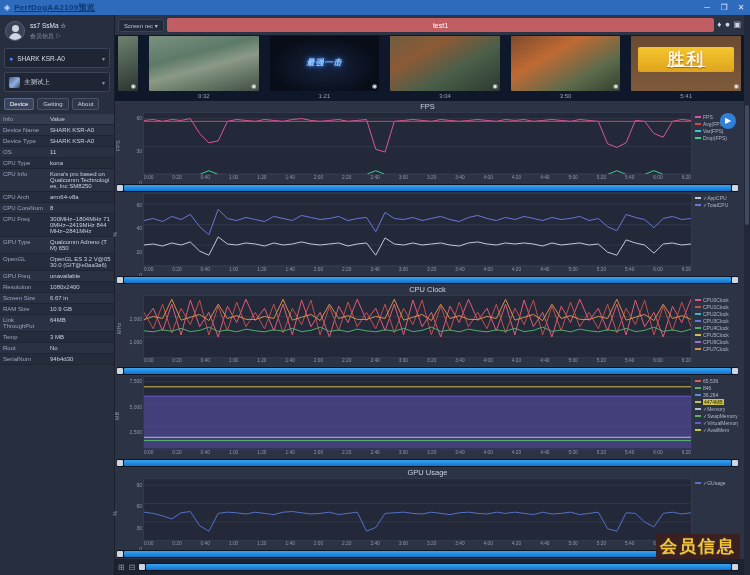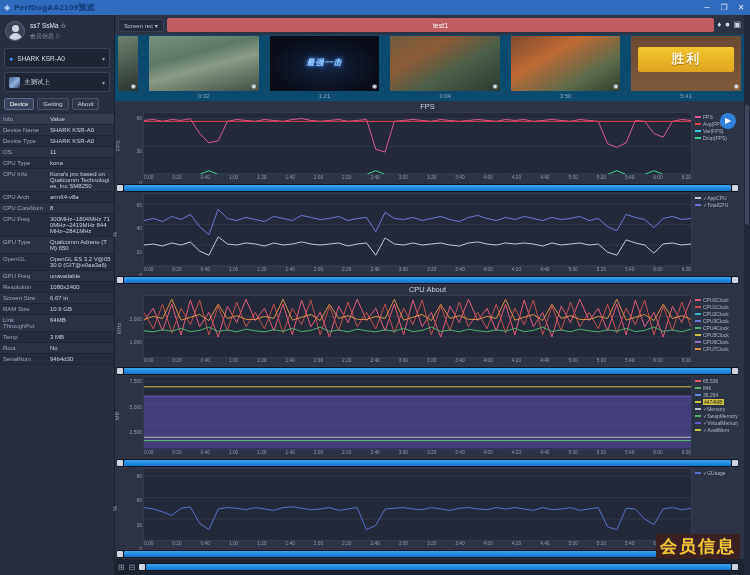--- a/index.html
+++ b/index.html
@@ -4,21 +4,21 @@
 <style>
   * { margin:0; padding:0; box-sizing:border-box; }
   html,body { width:750px; height:575px; overflow:hidden; background:#10151f;
               font-family:"Liberation Sans", sans-serif; }
   .win { width:750px; height:575px; display:flex; flex-direction:column; background:#2c3344; }
 
   
   .titlebar { height:15px; background:#2f6bbd; display:flex; align-items:center;
               padding:0 4px; flex:0 0 auto; }
   .ticon { color:#bfe0ff; font-size:8px; margin-right:4px; }
-  .ttext { color:#0e3a73; font-size:8px; font-weight:bold; letter-spacing:.3px; flex:1; }
+  .ttext { color:#0e3a73; font-size:8px; font-weight:bold; letter-spacing:.3px; flex:1;text-decoration:underline; }
   .wctl { display:flex; gap:7px; color:#dfe8f4; font-size:8px; }
   .wctl span { cursor:pointer; width:10px; text-align:center; }
 
   .body { flex:1; display:flex; min-height:0; }
 
   
   .sidebar { width:115px; flex:0 0 115px; background:#272e3e; border-right:1px solid #1a1f2b;
              display:flex; flex-direction:column; font-size:6.5px; color:#c7d0e0; }
   .usercard { display:flex; align-items:center; gap:5px; padding:6px 5px 5px 5px; }
   .avatar { width:20px; height:20px; border-radius:50%; background:#3a4254; position:relative;
@@ -53,40 +53,40 @@
   .main { flex:1; display:flex; flex-direction:column; min-width:0; background:#2c3344; position:relative; }
   .recrow { height:20px; display:flex; align-items:center; gap:3px; padding:2px 3px; flex:0 0 auto; }
   .rectab { background:#222938; border:1px solid #39425a; color:#b8c2d4; font-size:6px;
             padding:2px 5px; border-radius:2px; white-space:nowrap; cursor:pointer; }
   .testbar { flex:1; height:14px; background:#c05e63; border-radius:2px; display:flex;
              align-items:center; justify-content:center; color:#fff; font-size:7px; cursor:pointer; }
   .topicons { display:flex; gap:4px; color:#cdd6e6; font-size:8px; }
   .topicons span { cursor:pointer; }
 
   .thumbs { height:66px; flex:0 0 auto; display:flex; gap:11px; padding:1px 3px 0 3px;
-            background:#0c4a6e; }
+            background:#0f172a; }
   .thumb { flex:1; display:flex; flex-direction:column; min-width:0; cursor:pointer; }
   .thumb.edge { flex:0 0 20px; }
   .timg { flex:1; position:relative; border-radius:1px; overflow:hidden; }
   .ttime { height:10px; text-align:center; font-size:6px; color:#97a2b8; line-height:10px; }
   .camico { position:absolute; right:2px; bottom:2px; color:#e8eef7; font-size:6px; }
   .v-edge   { background:linear-gradient(160deg,#6e8270,#45544a 60%,#2c352e); }
   .v-room   { background:linear-gradient(165deg,#7b9180 0%,#5d7a68 35%,#8a9a86 55%,#3f4f43 100%); }
   .v-title  { background:radial-gradient(ellipse at 50% 55%, #16233f 0%, #090d18 70%); }
   .v-battle { background:linear-gradient(150deg,#6f5d3f 0%,#8c5a36 30%,#4b5f4a 60%,#2c3a30 100%); }
   .v-battle2{ background:linear-gradient(150deg,#7d4b2e 0%,#c06a33 35%,#5d6b4c 70%,#33402f 100%); }
   .v-victory{ background:linear-gradient(180deg,#6b4a33 0%,#7d5a3a 100%); }
   .tcaption { position:absolute; left:0; right:0; top:38%; text-align:center; font-size:8px;
               color:#9fd0ff; text-shadow:0 0 3px #3f8cff,0 0 6px #3f8cff; font-weight:bold;
               font-style:italic; letter-spacing:1px; }
   .banner { position:absolute; left:6%; right:6%; top:20%; height:45%;
             background:linear-gradient(180deg,#f4c62e,#e0a41e); border-radius:2px;
             display:flex; align-items:center; justify-content:center; }
-  .banner span { color:#fff7df; font-size:13px; font-weight:bold; letter-spacing:2px;
-                 text-shadow:0 1px 1px #a06a10; }
+  .banner span { color:#fff7df; font-size:17px; font-weight:bold; letter-spacing:2px;
+                 text-shadow:0 1px 1px #a06a10;text-decoration:underline; }
 
   
   .charts { flex:1; min-height:0; display:flex; flex-direction:column; padding:1px 6px 0 2px; }
   .panel { flex:1; display:flex; flex-direction:column; min-height:0; margin-bottom:1px; position:relative; }
   .ptitle { height:10px; text-align:center; color:#c9d2e0; font-size:7.5px; line-height:10px; }
   .pbody { flex:1; display:flex; min-height:0; }
   .yaxis { width:26px; flex:0 0 26px; position:relative; }
   .ylab { position:absolute; left:-4px; top:50%; transform:rotate(-90deg) translateX(50%);
           transform-origin:center; font-size:5.5px; color:#8f98ab; }
   .yticks { position:absolute; right:1px; top:0; bottom:0; width:18px; }
@@ -438,21 +438,21 @@
                 </div>
               </div>
             </div>
             <div class="slider">
               <div class="sl-bar"></div>
               <div class="sl-h l"></div>
               <div class="sl-h r"></div>
             </div>
           </div>
           <div class="panel">
-            <div class="ptitle">CPU About</div>
+            <div class="ptitle">CPU Clock</div>
             <div class="pbody">
               <div class="yaxis">
                 <span class="ylab">MHz</span>
                 <div class="yticks">
                   <span style="top: calc(66.7% - 3px);">1,000</span>
                   <span style="top: calc(33.3% - 3px);">2,000</span>
                 </div>
               </div>
               <div class="plot">
                 <svg viewBox="0 0 100 60" preserveAspectRatio="none">
@@ -606,20 +606,21 @@
                 </div>
               </div>
             </div>
             <div class="slider">
               <div class="sl-bar"></div>
               <div class="sl-h l"></div>
               <div class="sl-h r"></div>
             </div>
           </div>
           <div class="panel">
+            <div class="ptitle">GPU Usage</div>
             <div class="pbody">
               <div class="yaxis">
                 <span class="ylab">%</span>
                 <div class="yticks">
                   <span style="top: calc(100% - 3px);">0</span>
                   <span style="top: calc(70% - 3px);">30</span>
                   <span style="top: calc(40% - 3px);">60</span>
                   <span style="top: calc(10% - 3px);">90</span>
                 </div>
               </div>

